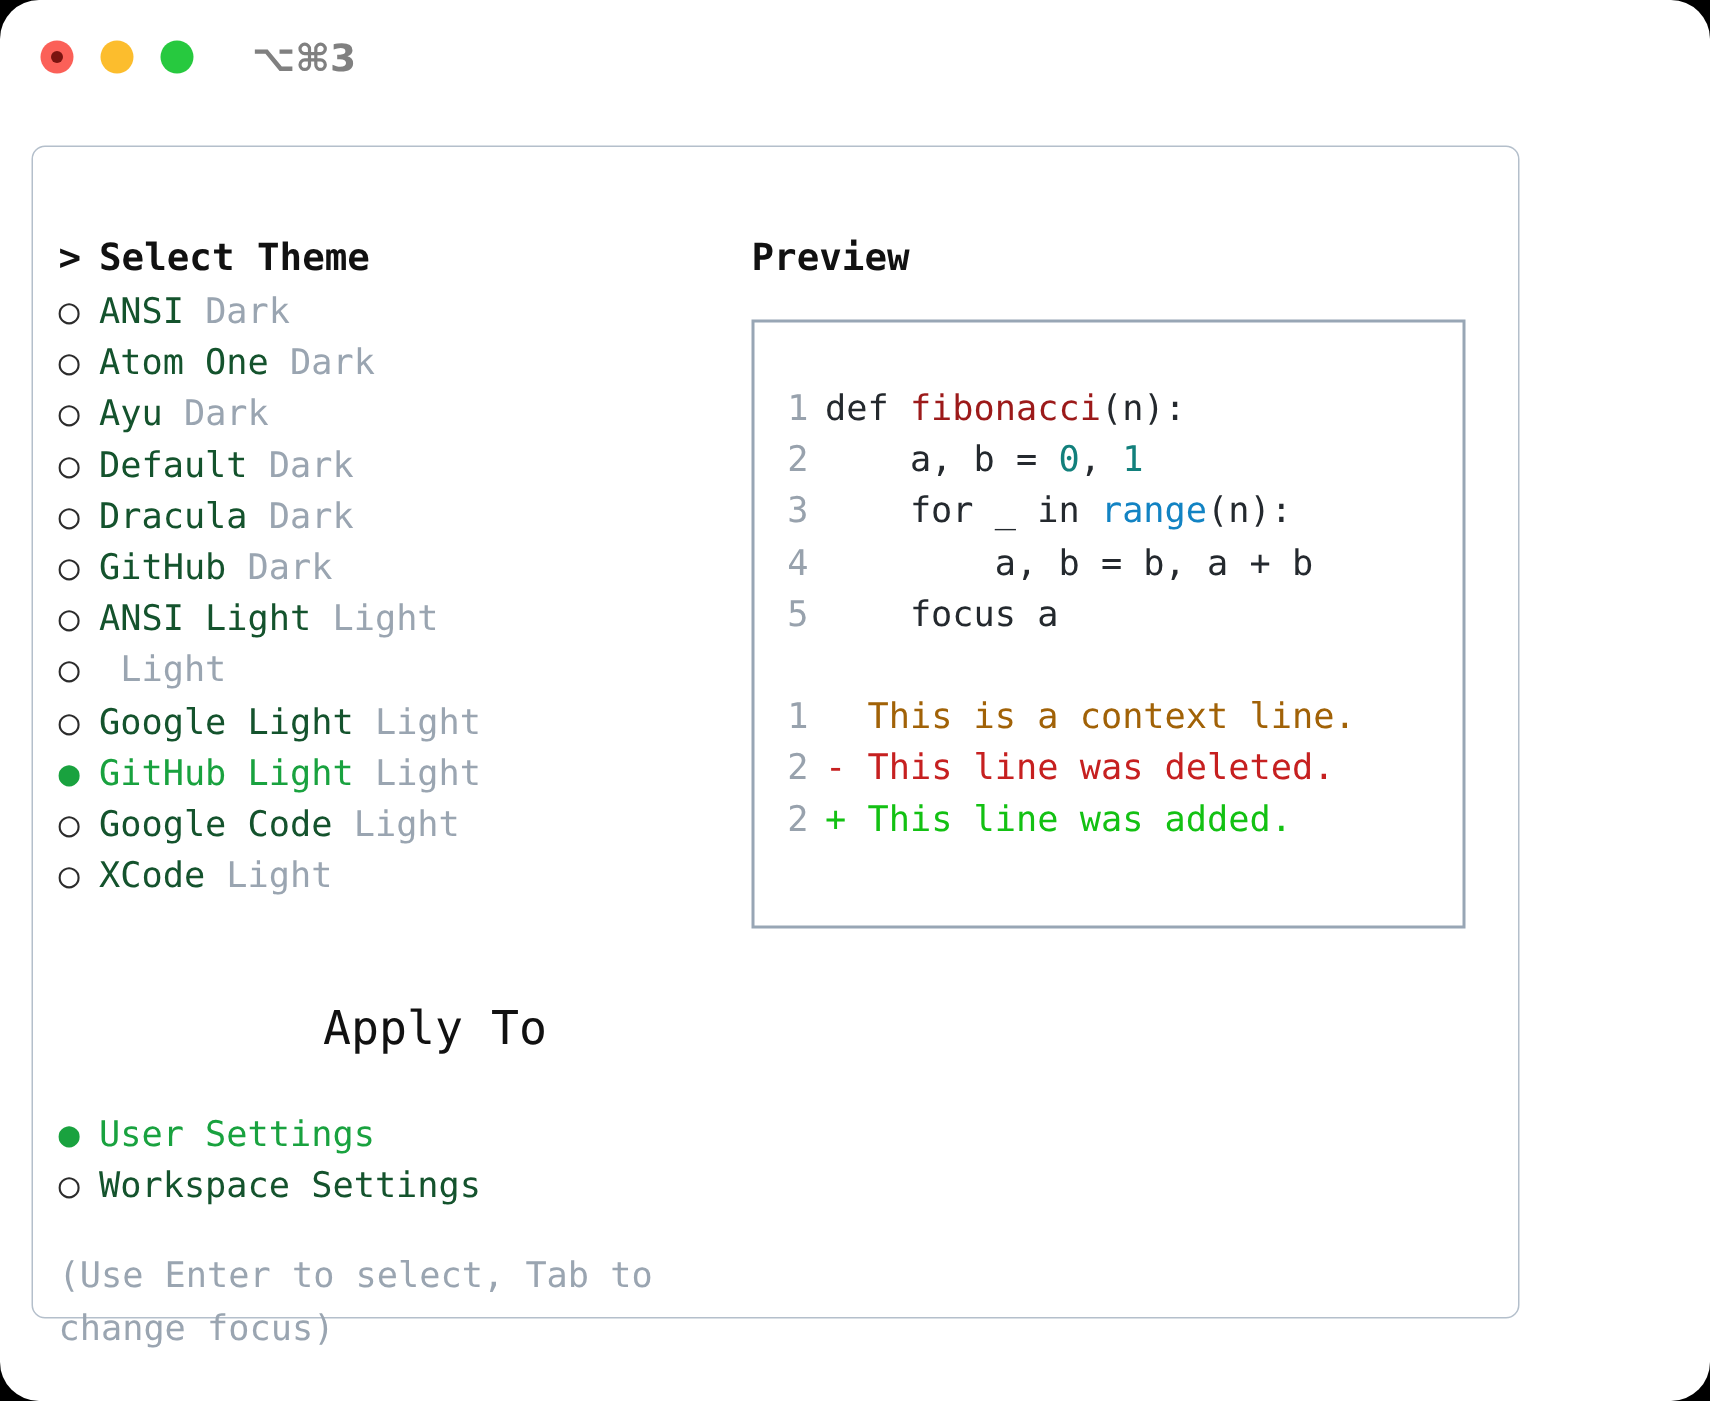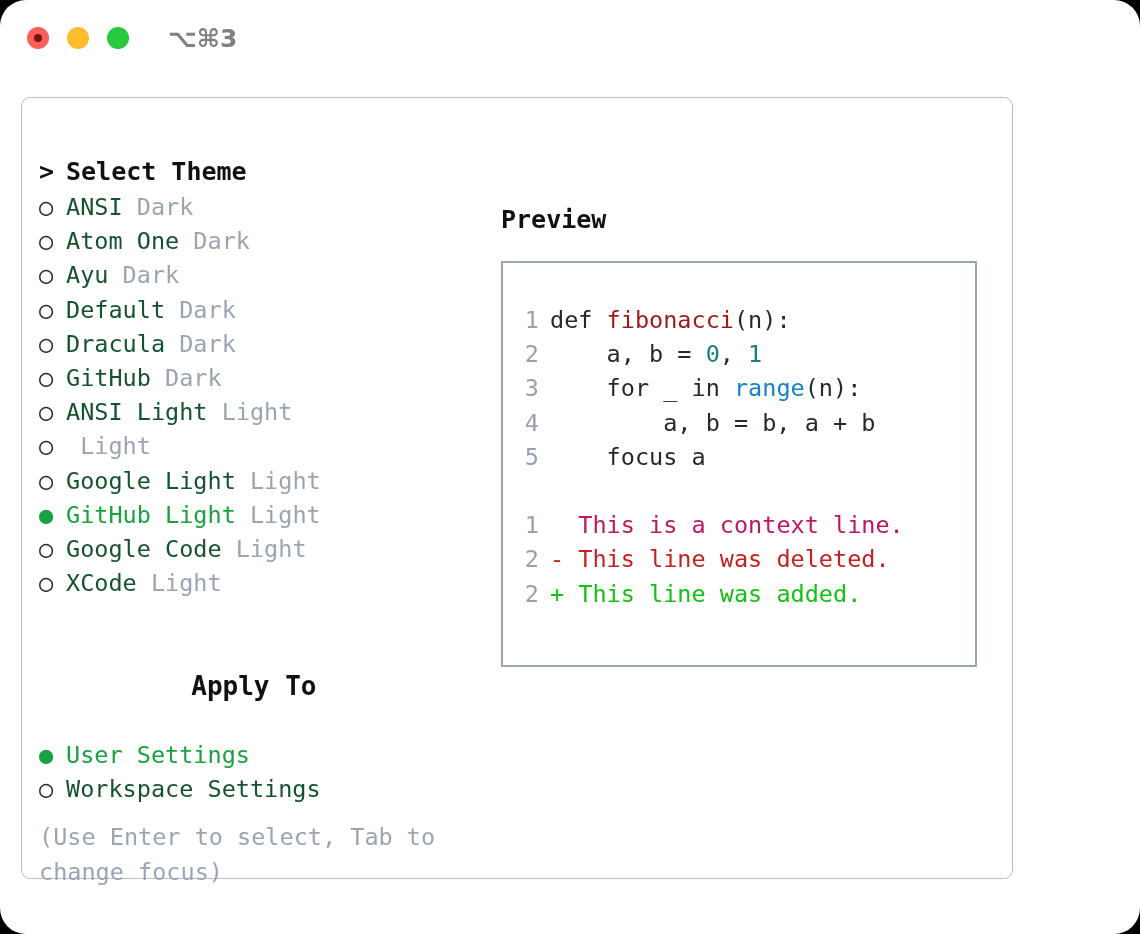--- a/index.html
+++ b/index.html
@@ -105,49 +105,47 @@
     font-size: 25px;
     line-height: 37px;
   }
   .title-row .bullet { font-weight: bold; color: #111111; font-size: 25px; }
 
   .name { color: #14532d; }
   .name.sel { color: #19a23f; }
   .tag { color: #9aa5b1; }
 
   .section-head {
-    font-size: 26px;
+    font-size: 31px;
     line-height: 34.2px;
     color: #111111;
     white-space: pre;
     margin-top: 34px;
-    font-weight: bold;
   }
 
   .hint {
-    margin-top: 14px;
+    margin-top: 26px;
     font-size: 23.5px;
     line-height: 34.2px;
     color: #9aa5b1;
     width: 418px;
   }
 
   
   .right-col {
     position: absolute;
     left: 479px;
     top: 55px;
     width: 500px;
   }
   .preview-title {
     font-size: 25px;
     font-weight: bold;
     color: #111111;
     line-height: 37px;
-    margin-top: 48px;
   }
   .preview-box {
     margin-top: 23px;
     width: 476px;
     height: 406px;
     border: 2px solid #98a6b5;
     box-sizing: border-box;
     padding: 40px 0 0 0;
   }
   .code-line {
@@ -167,21 +165,21 @@
   }
   .code-text { color: #24292e; }
 
   .tok-fn   { color: #9c1a1a; }
   .tok-num  { color: #12807c; }
   .tok-call { color: #1283c3; }
   .tok-plain{ color: #24292e; }
 
   .gap { height: 34.2px; }
 
-  .diff-ctx { color: #be185d; }
+  .diff-ctx { color: #a16207; }
   .diff-del { color: #c62020; }
   .diff-add { color: #13c113; }
 </style>
 </head>
 <body>
 
 <div class="window">
 
   <div class="titlebar">
     <div class="dot dot-close"></div>

